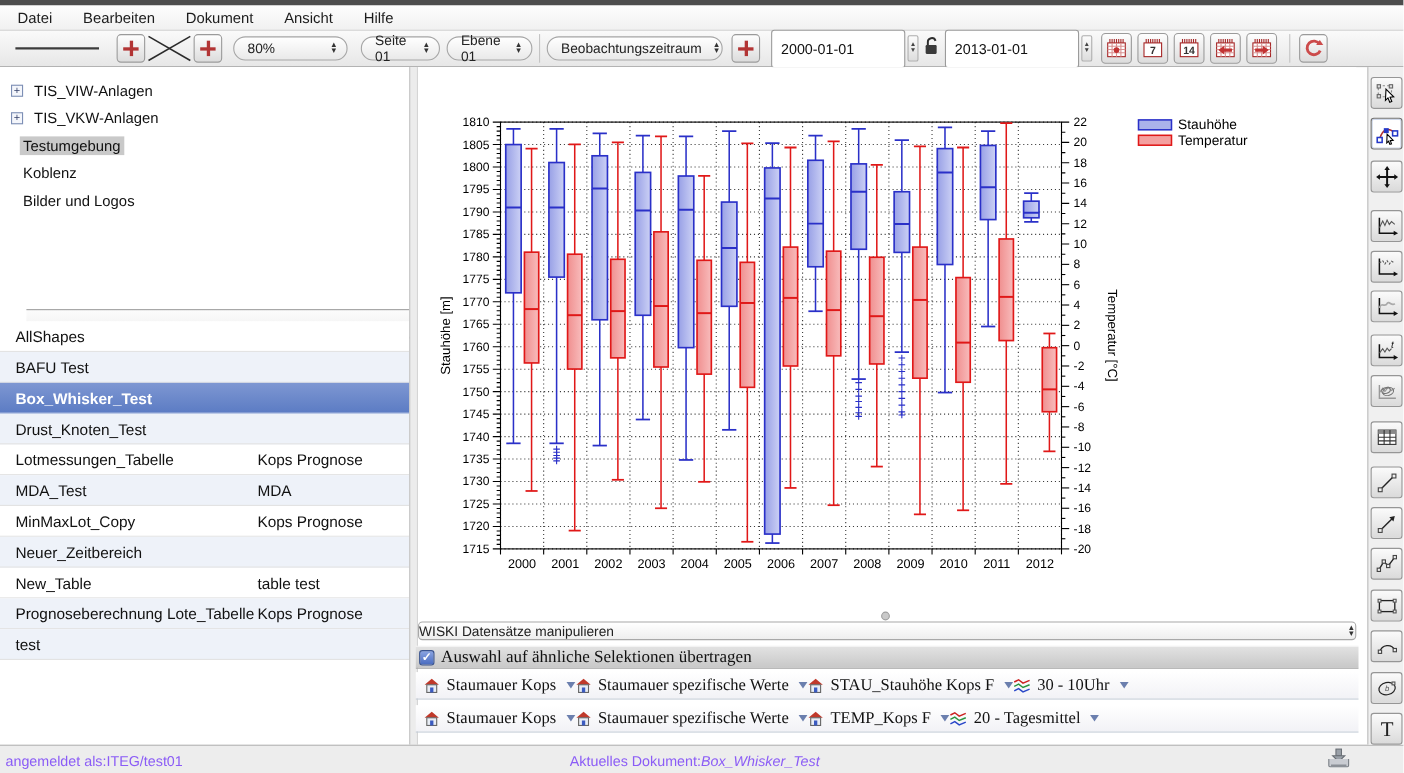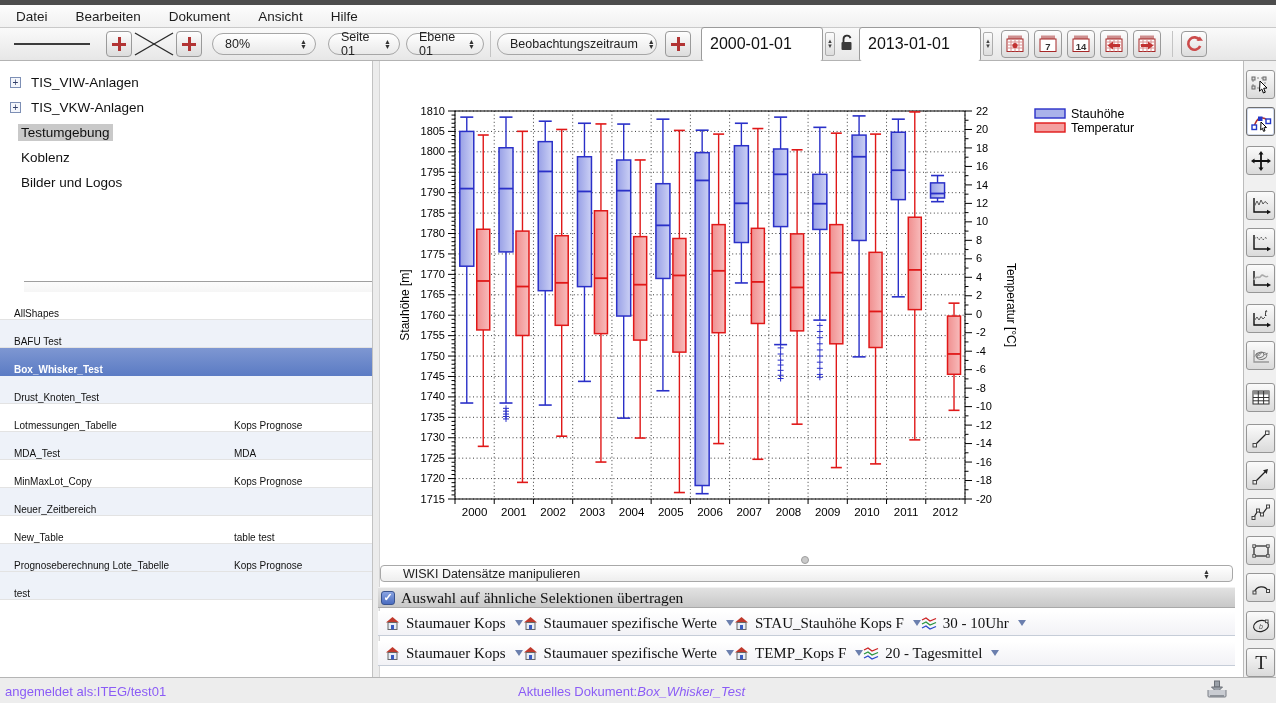--- a/index.html
+++ b/index.html
@@ -16,54 +16,54 @@
              border-bottom:1px solid #b3b3b3; display:flex; align-items:center; }
   .tb-sep { width:1px; height:26px; background:#c4c4c4; margin:0 6px; }
   .tb-btn { width:26px; height:26px; border:1px solid #9a9a9a; border-radius:4px;
             background:linear-gradient(#fefefe,#dcdcdc); display:flex; align-items:center; justify-content:center; position:relative; }
   .plus:before, .plus:after { content:""; position:absolute; background:#b23434; }
   .plus:before { width:14px; height:3px; left:5px; top:10.5px; }
   .plus:after { width:3px; height:14px; left:10.5px; top:5px; }
   .pill { height:22px; border:1px solid #a6a6a6; border-radius:11px; background:linear-gradient(#ffffff,#e9e9e9);
           display:flex; align-items:center; font-size:12.5px; color:#222; padding:0 8px 0 12px; }
   .pill .updn { margin-left:auto; padding-left:10px; display:flex; flex-direction:column; line-height:5px; font-size:7px; color:#333; }
-  .txtfield { height:35px; border:1px solid #9b9b9b; border-radius:3px; background:#fff; font-size:16px;
+  .txtfield { height:35px; border:1px solid #9b9b9b; border-radius:3px; background:#fff; font-size:13px;
               display:flex; align-items:center; padding:0 8px; }
   .spinner { width:10px; height:24px; border:1px solid #adadad; border-radius:2px; background:linear-gradient(#fbfbfb,#ddd);
              display:flex; flex-direction:column; align-items:center; justify-content:center; font-size:6px; line-height:5px; color:#444; margin-left:2px;}
   .cal-btn { width:28px; height:28px; border:1px solid #9a9a9a; border-radius:4px;
              background:linear-gradient(#fefefe,#dcdcdc); display:flex; align-items:center; justify-content:center; margin-right:5px;}
 
   
   #tree { left:0; top:61px; width:372px; height:202px; background:#fff; padding-top:9px; }
   .tree-row { height:25px; display:flex; align-items:center; font-size:13.5px; color:#111; }
   .tree-exp { width:11px; height:11px; border:1px solid #7d8fb5; margin-left:10px; margin-right:7px;
               font-size:10px; line-height:9px; text-align:center; color:#33406a; background:#f4f6fb; }
   .tree-noexp { width:18px; }
   .tree-label { padding:1px 3px; }
   .tree-label.sel { background:#c9c9c9; }
   #list-head { left:0; top:281px; width:372px; height:27px; background:linear-gradient(#fcfcfc,#ededed);
                border-top:1px solid #9f9f9f; border-bottom:2px solid #4a4a4a; display:flex; align-items:flex-end;
                font-size:13.5px; font-weight:bold; color:#3c3c3c; letter-spacing:.3px;margin-left:24px;}
   #doc-list { left:0; top:292px; width:372px; height:385px; background:#fff; }
-  .doc-row { height:28px; display:flex; align-items:flex-end; font-size:10px; border-bottom:1px solid #e3e3e3; }
+  .doc-row { height:28px; display:flex; align-items:center; font-size:14px; border-bottom:1px solid #e3e3e3; }
   .doc-row.alt { background:#eef2f9; }
   .doc-row.sel { background:linear-gradient(#7e97d2,#5c7cc4); color:#fff; font-weight:bold; border-bottom:1px solid #5c7cc4;}
   .doc-name { padding-left:14px; width:234px; }
   .doc-tags { padding-left:0; }
 
   #v-divider { left:372px; top:61px; width:8px; height:616px; background:#ececec; border-left:1px solid #c2c2c2; border-right:1px solid #d5d5d5;}
 
   
   #chart-panel { left:380px; top:61px; width:853px; height:500px; background:#fff; }
   #hscroll-dot { left:801px; top:556px; width:8px; height:8px; border-radius:50%; background:#c9c9c9; border:1px solid #9e9e9e; }
 
   
   #action-select { left:380px; top:565px; width:853px; height:17px; border:1px solid #a8a8a8; border-radius:4px;
-                   background:linear-gradient(#fff,#eee); font-size:12.5px; display:flex; align-items:center; padding:0 22px; color:#222;}
+                   background:linear-gradient(#fff,#eee); font-size:12.5px; display:flex; align-items:center; padding:0 0; color:#222;}
   #action-select .updn { margin-left:auto; display:flex; flex-direction:column; line-height:5px; font-size:7px; color:#333;}
   #transfer-bar { left:378px; top:587px; width:857px; height:21px; background:linear-gradient(#e2e2e2,#c8c8c8);
                   border-top:1px solid #f2f2f2; border-bottom:1px solid #a9a9a9; display:flex; align-items:center; gap:6px; padding-left:3px;
                   font-family:"Liberation Serif",serif; font-size:15.5px; color:#111; }
   .checkbox { width:14px; height:14px; border:1px solid #39538f; border-radius:3px;
               background:linear-gradient(#8aa4e2,#4a6cc0); color:#fff; font-size:11px; font-weight:bold;
               display:flex; align-items:center; justify-content:center; }
   .sel-row { left:378px; width:857px; height:25px; background:linear-gradient(#ffffff,#f2f2f6);
              border-bottom:1px solid #c6cdd8; display:flex; align-items:center; padding-left:7px;
              font-family:"Liberation Serif",serif; font-size:15px; color:#111;}

